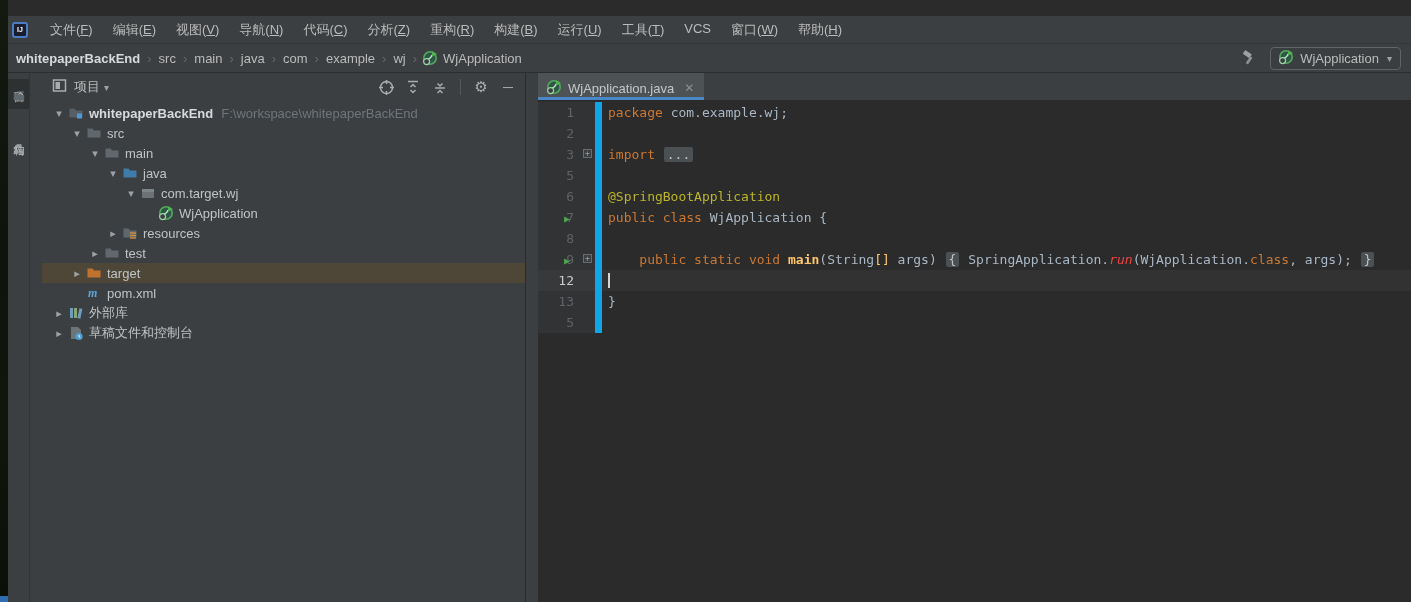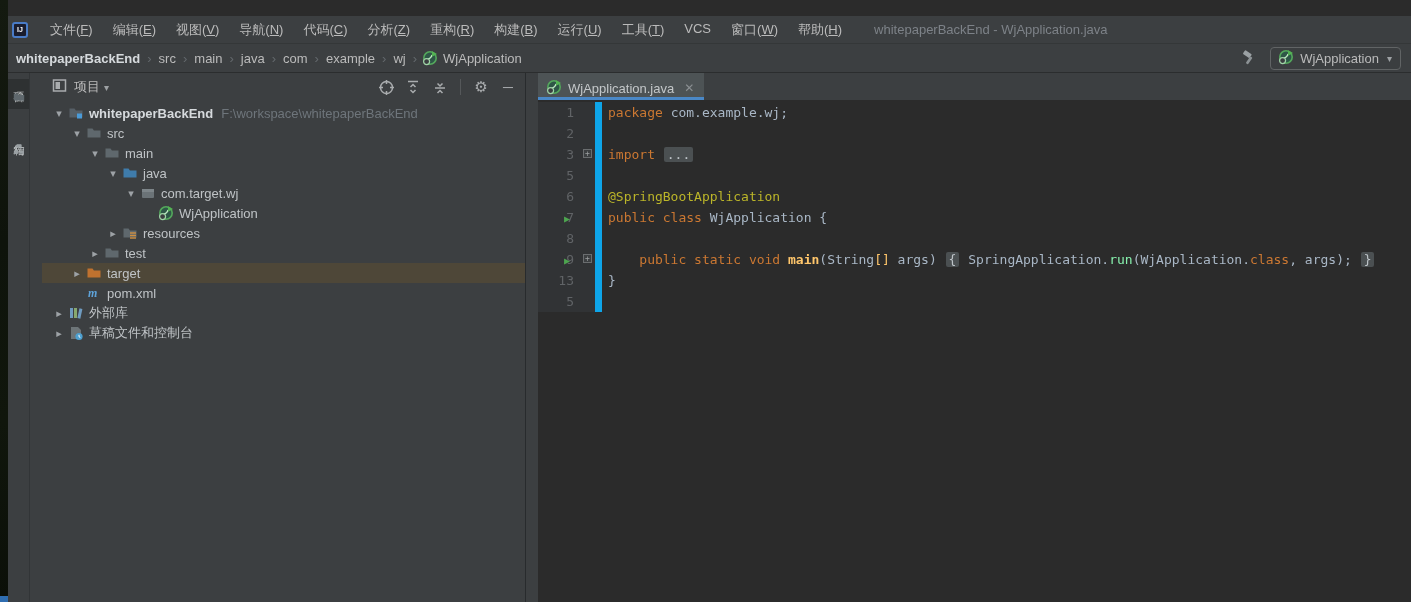--- a/index.html
+++ b/index.html
@@ -87,21 +87,21 @@
   .caret-row .lnum { color:#c8cacb; }
   .run-arrow { position:absolute; left:26px; top:1px; color:#4da54f; font-size:10px; }
   .fold-gut { position:absolute; right:3px; top:5px; width:9px; height:9px; border:1px solid #6a6d6f;
               background:#3c3f41; color:#9da0a2; font-size:8px; line-height:7px; text-align:center; }
   .code { flex:1; padding-left:6px; white-space:pre; border-left:7px solid #0ea5e9; color:#a9b7c6; position:relative; }
   .tk-kw   { color:#cc7832; }
   .tk-ann  { color:#bbb529; }
   .tk-meth { color:#ffc66b; font-weight:bold; }
   .tk-br   { color:#ffc66b; }
   .tk-def  { color:#a9b7c6; }
-  .tk-itm  { color:#86efac; }
+  .tk-itm  { color:#ef4444; font-style:italic; }
   .tk-fold { background:#4b5052; color:#bdc3c7; border-radius:2px; padding:0 3px; margin:0 1px; }
   .caret-bar { display:inline-block; width:2px; height:15px; background:#d4d4d4; vertical-align:middle;
                margin-top:-3px; }
 </style>
 </head>
 <body>
 
 <div id="app">
   <div class="wallpaper">
     <div class="taskbar-hint"></div>
@@ -119,21 +119,20 @@
           <span class="menu-item">代码(<u>C</u>)</span>
           <span class="menu-item">分析(<u>Z</u>)</span>
           <span class="menu-item">重构(<u>R</u>)</span>
           <span class="menu-item">构建(<u>B</u>)</span>
           <span class="menu-item">运行(<u>U</u>)</span>
           <span class="menu-item">工具(<u>T</u>)</span>
           <span class="menu-item">VCS</span>
           <span class="menu-item">窗口(<u>W</u>)</span>
           <span class="menu-item">帮助(<u>H</u>)</span>
         </div>
-      <div class="win-title">whitepaperBackEnd - WjApplication.java</div>
     </div>
 
     <div class="navbar">
       <div class="crumbs" id="crumbs">
           <span class="crumb first">whitepaperBackEnd</span>
           <span class="crumb-sep">›</span>
           <span class="crumb">src</span>
           <span class="crumb-sep">›</span>
           <span class="crumb">main</span>
           <span class="crumb-sep">›</span>
@@ -404,20 +403,26 @@
               <span class="code"></span>
             </div>
             <div class="ed-line">
               <span class="gut">
                 <span class="lnum">9</span>
                 <span class="run-arrow">▶</span>
                 <span class="fold-gut">+</span>
               </span>
               <span class="code"><span class="tk-def">    </span><span class="tk-kw">public static void </span><span class="tk-meth">main</span><span class="tk-def">(String</span><span class="tk-br">[]</span><span class="tk-def"> args) </span><span class="tk-fold">{</span><span class="tk-def"> SpringApplication.</span><span class="tk-itm">run</span><span class="tk-def">(WjApplication.</span><span class="tk-kw">class</span><span class="tk-def">, args); </span><span class="tk-fold">}</span></span>
             </div>
+            <div class="ed-line caret-row">
+              <span class="gut">
+                <span class="lnum">12</span>
+              </span>
+              <span class="code"><span class="caret-bar"></span></span>
+            </div>
             <div class="ed-line">
               <span class="gut">
                 <span class="lnum">13</span>
               </span>
               <span class="code"><span class="tk-def">}</span></span>
             </div>
             <div class="ed-line">
               <span class="gut">
                 <span class="lnum">5</span>
               </span>

